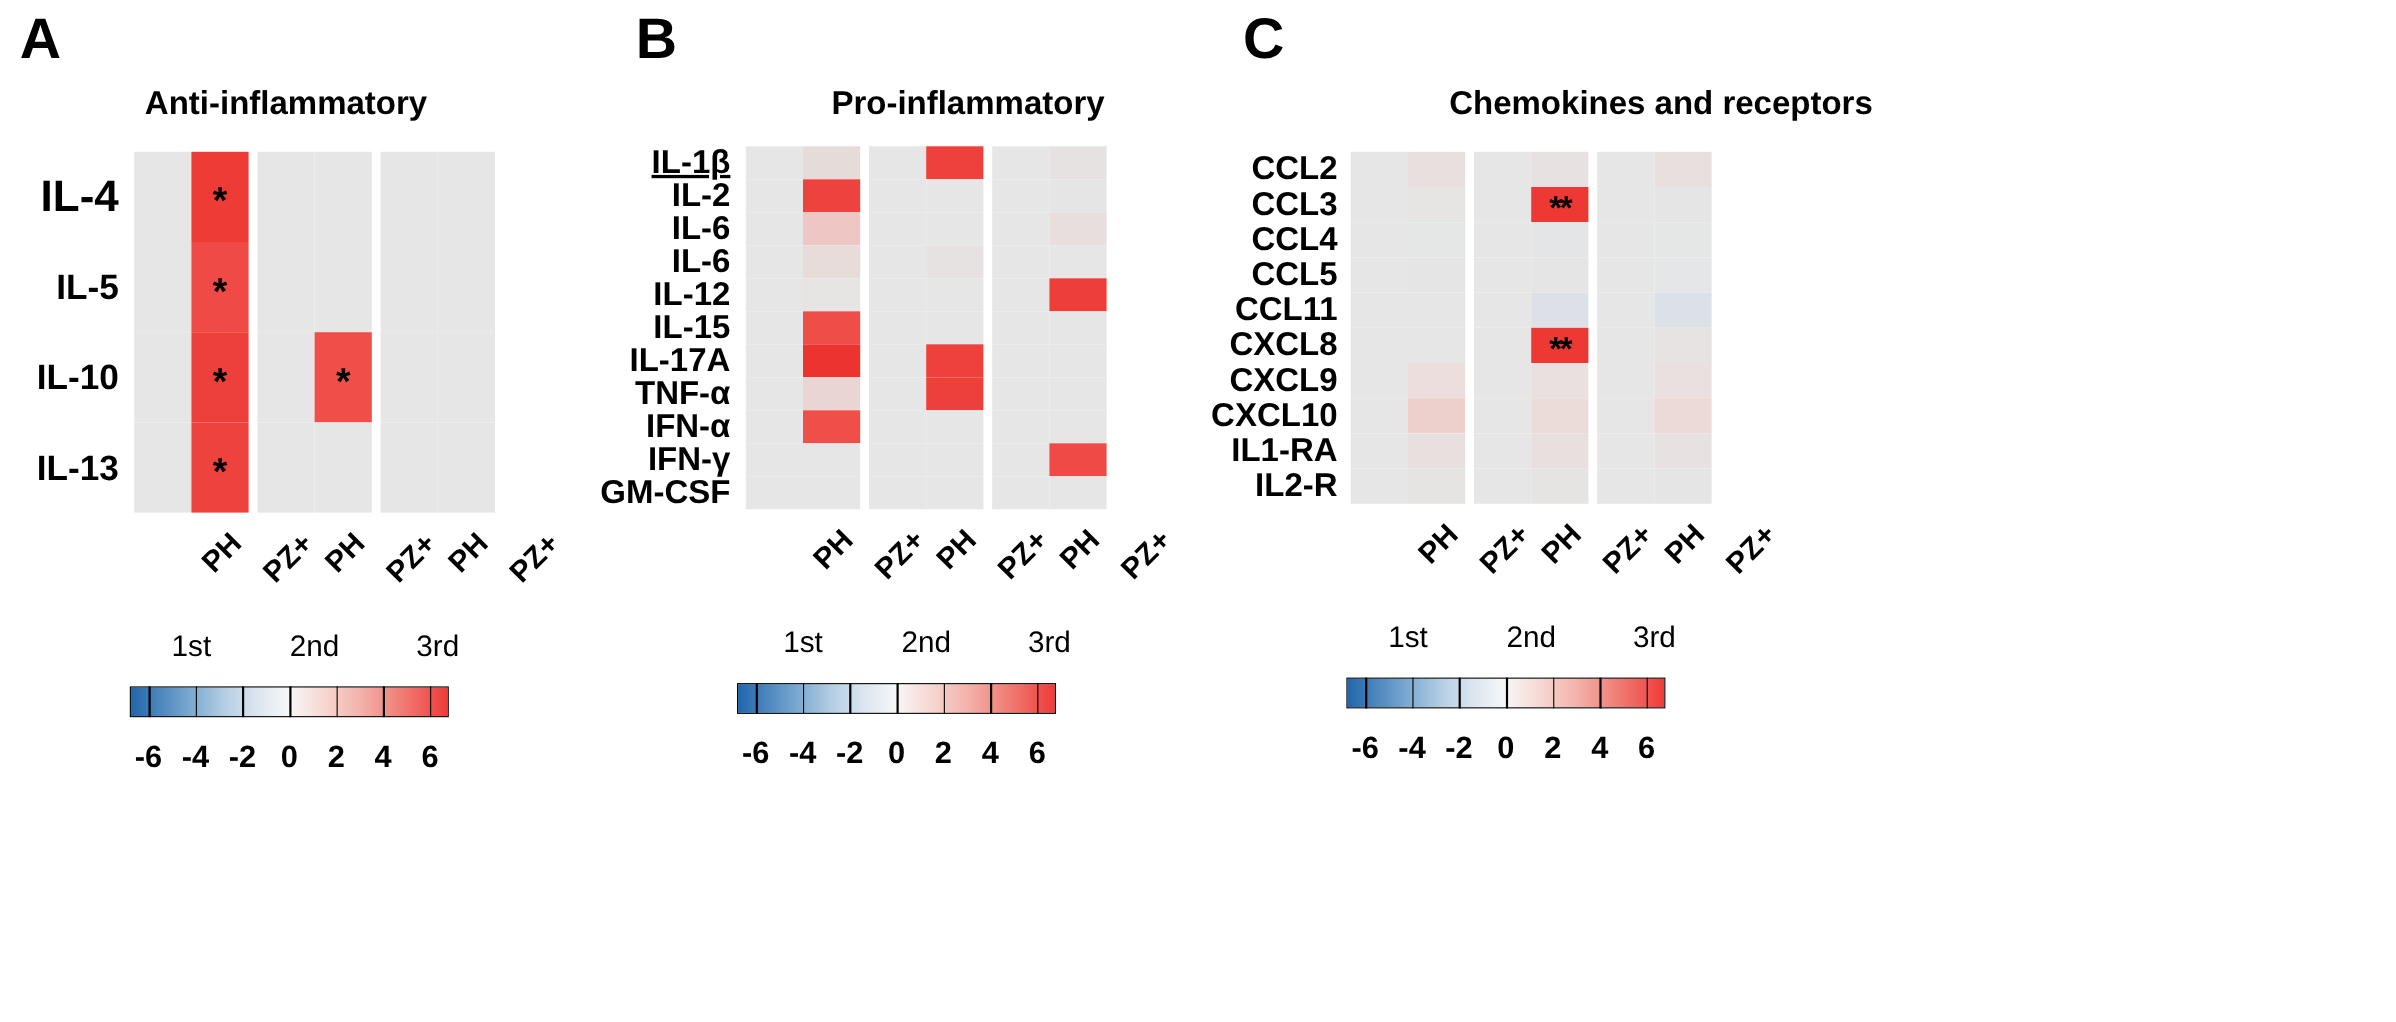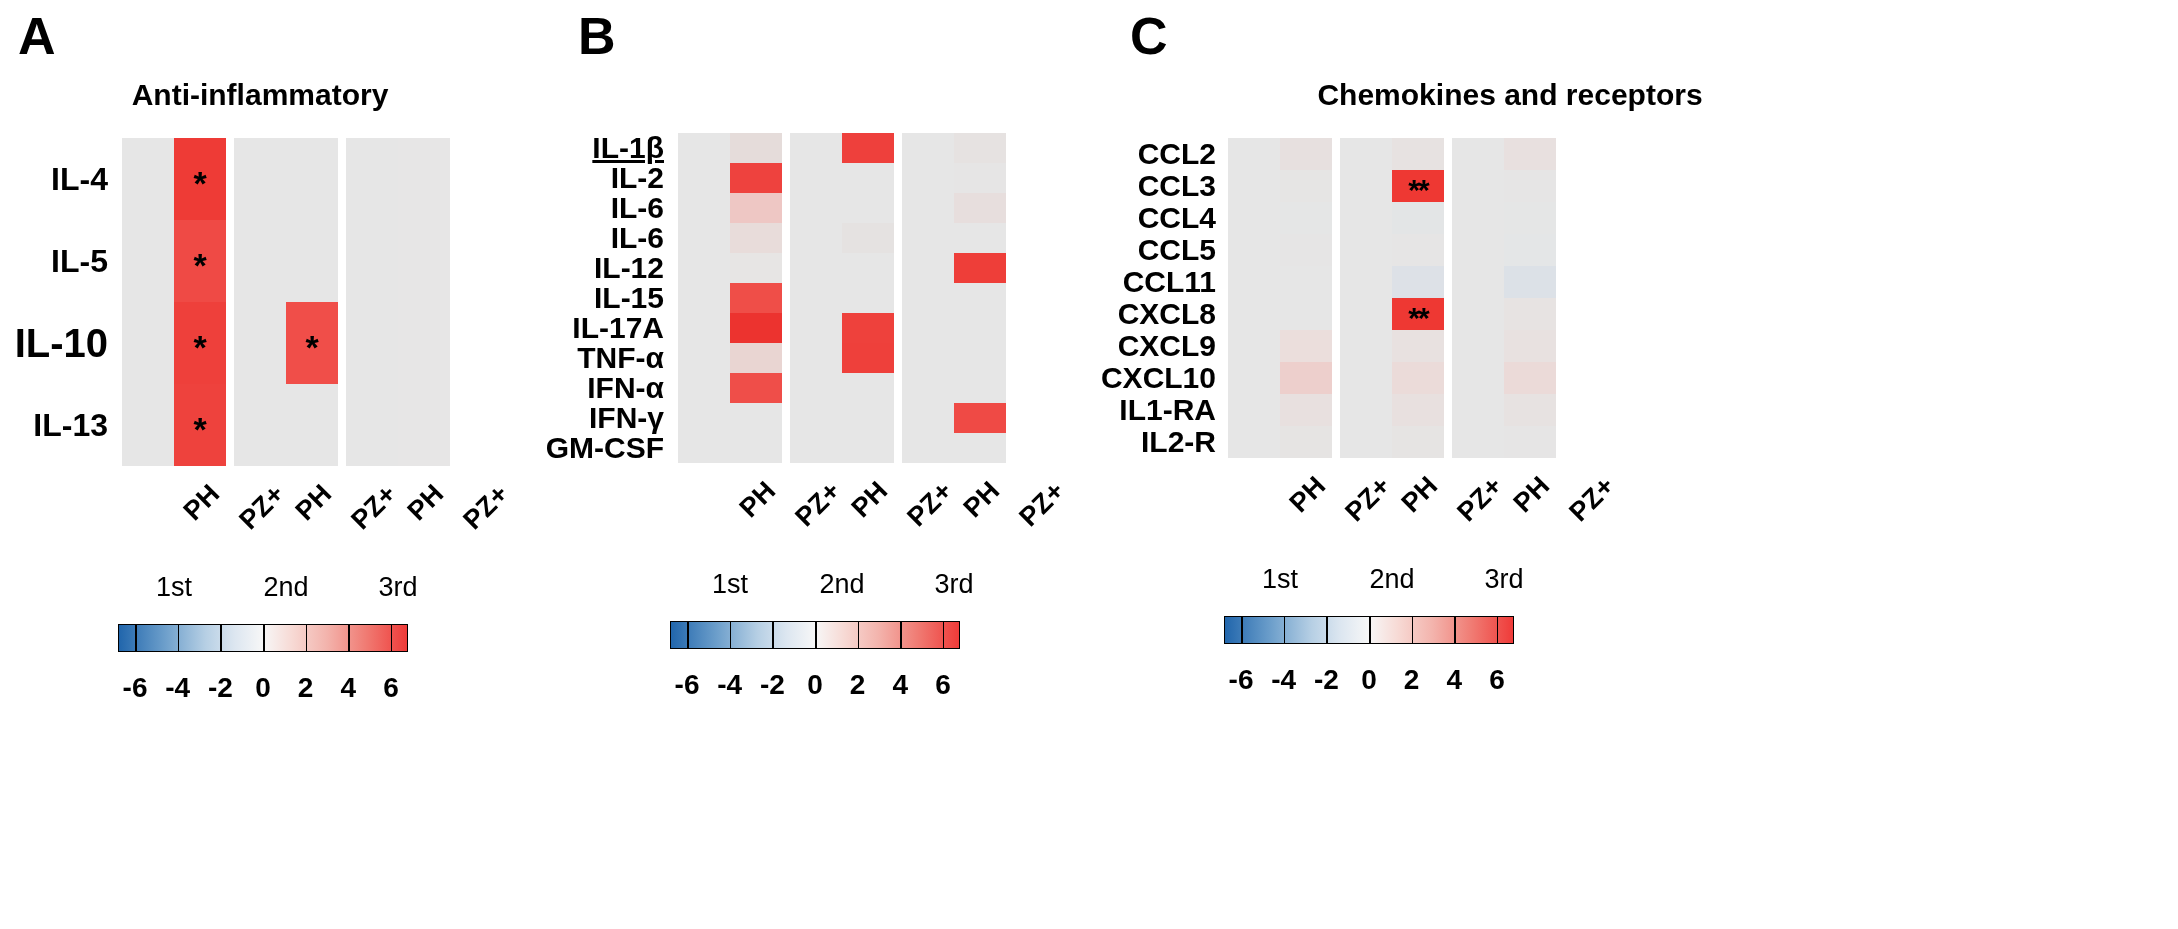--- a/index.html
+++ b/index.html
@@ -105,23 +105,23 @@
 </style>
 </head>
 <body>
 
 <div class="figure">
 
   <div class="panel" id="panel-a">
     <div class="panel-letter" style="left:18px;top:10px;">A</div>
     <div class="panel-title" style="left:0px;top:78px;width:520px;">Anti-inflammatory</div>
     <div class="rowlabels" id="rl-a" style="left: 0px; top: 138px; width: 108px; height: 328px;">
-        <div class="rowlabel" style="top: 41px; right: 0px;"><span style="font-size: 32px;">IL-4</span></div>
+        <div class="rowlabel" style="top: 41px; right: 0px;"><span style="font-size: 40px;">IL-4</span></div>
         <div class="rowlabel" style="top: 123px; right: 0px;"><span style="font-size: 32px;">IL-5</span></div>
-        <div class="rowlabel" style="top: 205px; right: 0px;"><span style="font-size: 40px;">IL-10</span></div>
+        <div class="rowlabel" style="top: 205px; right: 0px;"><span style="font-size: 32px;">IL-10</span></div>
         <div class="rowlabel" style="top: 287px; right: 0px;"><span style="font-size: 32px;">IL-13</span></div>
       </div>
     <div class="grid" id="grid-a" style="left: 122px; top: 138px; width: 328px; height: 328px; display: block;">
         <div class="cell" title="IL-4 / PH (1st) = 0" style="position: absolute; left: 0px; top: 0px; width: 52px; height: 82px; background: rgb(230, 230, 230);"></div>
         <div class="cell" title="IL-4 / PZ+ (1st) = 6.6" style="position: absolute; left: 52px; top: 0px; width: 52px; height: 82px; background: rgb(238, 59, 54);"></div>
         <div class="cell" title="IL-4 / PH (2nd) = 0" style="position: absolute; left: 112px; top: 0px; width: 52px; height: 82px; background: rgb(230, 230, 230);"></div>
         <div class="cell" title="IL-4 / PZ+ (2nd) = 0" style="position: absolute; left: 164px; top: 0px; width: 52px; height: 82px; background: rgb(230, 230, 230);"></div>
         <div class="cell" title="IL-4 / PH (3rd) = 0" style="position: absolute; left: 224px; top: 0px; width: 52px; height: 82px; background: rgb(230, 230, 230);"></div>
         <div class="cell" title="IL-4 / PZ+ (3rd) = 0" style="position: absolute; left: 276px; top: 0px; width: 52px; height: 82px; background: rgb(231, 230, 230);"></div>
         <div class="cell" title="IL-5 / PH (1st) = 0" style="position: absolute; left: 0px; top: 82px; width: 52px; height: 82px; background: rgb(230, 230, 230);"></div>
@@ -187,20 +187,21 @@
           <div class="cbar-label" style="left: 145px;">0</div>
           <div class="cbar-label" style="left: 187.647px;">2</div>
           <div class="cbar-label" style="left: 230.294px;">4</div>
           <div class="cbar-label" style="left: 272.941px;">6</div>
         </div>
       </div>
   </div>
 
   <div class="panel" id="panel-b">
     <div class="panel-letter" style="left:18px;top:10px;">B</div>
+    <div class="panel-title" style="left:60px;top:78px;width:520px;">Pro-inflammatory</div>
     <div class="rowlabels" id="rl-b" style="left: 0px; top: 133px; width: 104px; height: 330px;">
         <div class="rowlabel" style="top: 15px; right: 0px;"><span style="font-size: 30px; text-decoration: underline;">IL-1β</span></div>
         <div class="rowlabel" style="top: 45px; right: 0px;"><span style="font-size: 30px;">IL-2</span></div>
         <div class="rowlabel" style="top: 75px; right: 0px;"><span style="font-size: 30px;">IL-6</span></div>
         <div class="rowlabel" style="top: 105px; right: 0px;"><span style="font-size: 30px;">IL-6</span></div>
         <div class="rowlabel" style="top: 135px; right: 0px;"><span style="font-size: 30px;">IL-12</span></div>
         <div class="rowlabel" style="top: 165px; right: 0px;"><span style="font-size: 30px;">IL-15</span></div>
         <div class="rowlabel" style="top: 195px; right: 0px;"><span style="font-size: 30px;">IL-17A</span></div>
         <div class="rowlabel" style="top: 225px; right: 0px;"><span style="font-size: 30px;">TNF-α</span></div>
         <div class="rowlabel" style="top: 255px; right: 0px;"><span style="font-size: 30px;">IFN-α</span></div>

